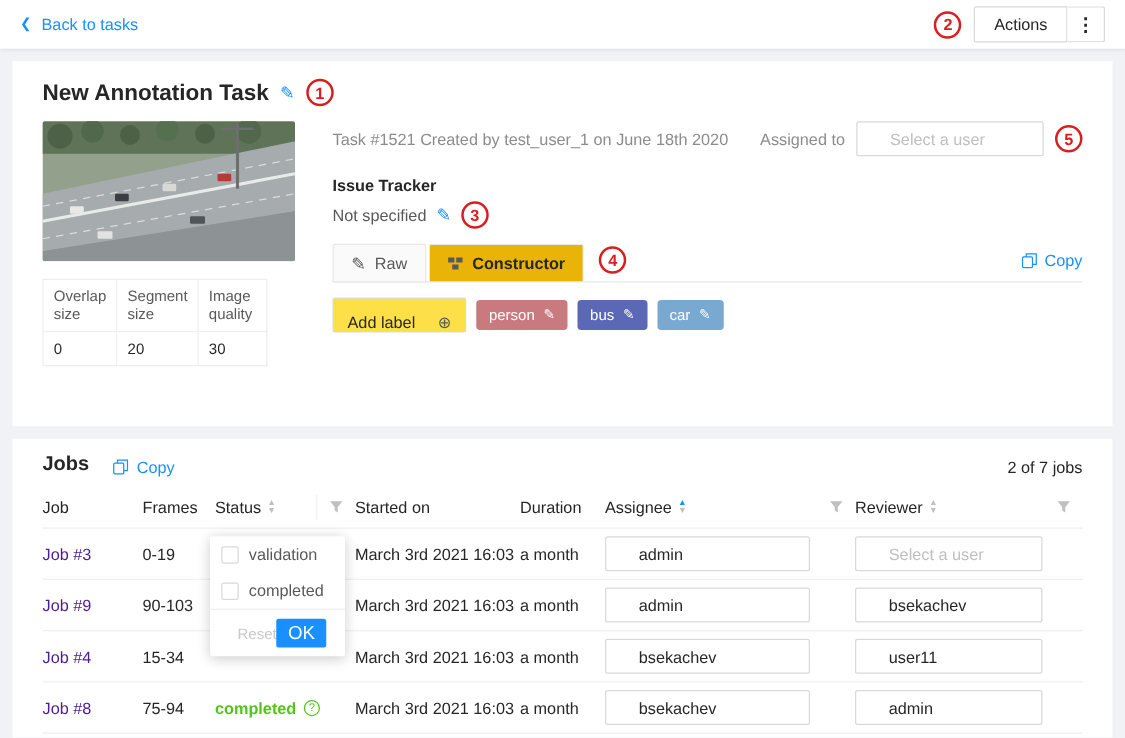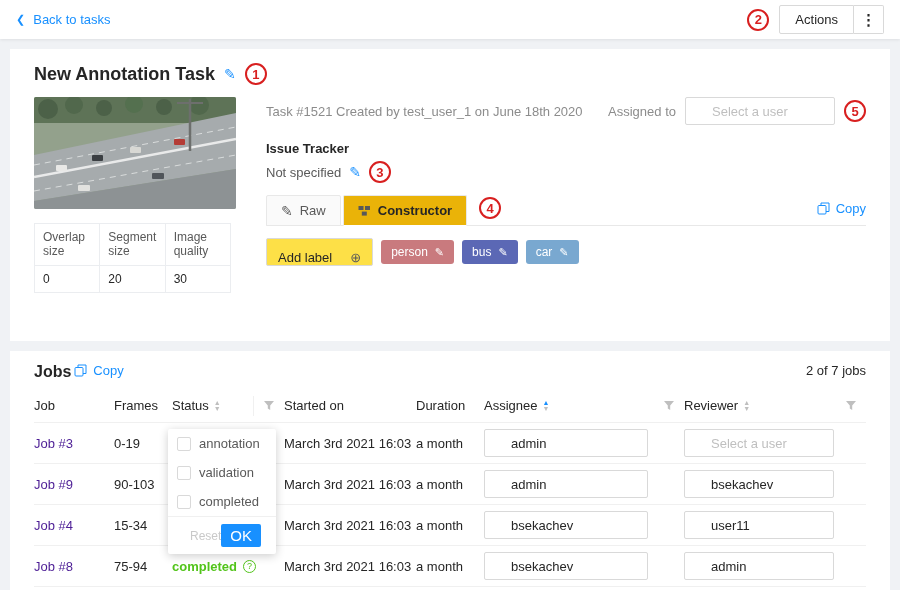--- a/index.html
+++ b/index.html
@@ -14,21 +14,21 @@
 .btn.main{padding:0 15px;border-radius:2px 0 0 2px}
 .btn.more{width:30px;border-left:0;border-radius:0 2px 2px 0;font-size:15px;font-weight:bold}
 .card{background:#fff;margin:10px 10px 0;border-radius:0}
 .task-card{height:292px;padding:14px 24px 0;overflow:hidden}
 .title-row{display:flex;align-items:center;gap:9px}
 .task-title{font-size:18px;font-weight:600}
 .pencil{color:#1890ff;font-size:14px;cursor:pointer;line-height:1}
 .task-body{display:flex;gap:30px;margin-top:12px}
 .left-col{width:202px;flex:0 0 202px}
 .thumb{width:202px;height:112px;border-radius:2px;overflow:hidden;display:block}
-.params{display:grid;grid-template-columns:1fr 1fr 1fr;margin-top:14px;width:197px;border-top:1px solid #ebedf0;border-left:1px solid #ebedf0}
+.params{display:grid;grid-template-columns:1fr 1fr 1fr;margin-top:14px;width:180px;border-top:1px solid #ebedf0;border-left:1px solid #ebedf0}
 .params>div{border-right:1px solid #ebedf0;border-bottom:1px solid #ebedf0;padding:6px 8px;font-size:12px;background:#fff}
 .params .ph{color:#595959;min-height:42px}
 .params .pv{color:#262626}
 .right-col{flex:1;display:flex;flex-direction:column;min-width:0}
 .meta-row{display:flex;align-items:center}
 .meta-text{color:#8c8c8c}
 .assigned{margin-left:auto;display:flex;align-items:center;gap:9px;color:#8c8c8c}
 .input{border:1px solid #d9d9d9;border-radius:2px;height:28px;padding:0 26px;font-size:13px;color:#262626;font-family:"Liberation Sans",sans-serif;background:#fff;outline:none}
 .input::placeholder{color:#bfbfbf}
 .assigned .input{width:150px}
@@ -38,21 +38,21 @@
 .tab{display:flex;align-items:center;gap:7px;padding:7px 14px;border:1px solid #e8e8e8;background:#fafafa;color:#595959;margin-right:2px;border-radius:2px 2px 0 0;cursor:pointer;margin-bottom:-1px}
 .tab.active{background:#eab308;border-bottom-color:#fff;color:#262626;font-weight:600}
 .tab .ticon{display:flex;align-items:center}
 .copy-link{position:absolute;right:0;bottom:9px;color:#1890ff;display:flex;gap:6px;align-items:center;cursor:pointer}
 .labels-panel{padding-top:12px;display:flex;align-items:center;gap:8px}
 .add-label{background:#fde047;border:1px solid #d9d9d9;border-radius:2px;height:28px;padding:0 11px;display:flex;align-items:flex-end;gap:18px;color:#262626;cursor:pointer;font-size:13px;font-family:"Liberation Sans",sans-serif}
 .add-label .plus{color:#595959;font-size:13px}
 .chip{color:#fff;font-size:12px;height:24px;padding:0 10px;border-radius:3px;display:flex;gap:7px;align-items:center;cursor:pointer}
 .chip .pencil{color:#fff;font-size:11px}
 .jobs-card{height:240px;padding:12px 24px;position:relative;overflow:hidden}
-.jobs-head{display:flex;align-items:flex-start;gap:3px}
+.jobs-head{display:flex;align-items:flex-end;gap:19px}
 .jobs-title{font-size:16px;font-weight:700}
 .jobs-count{margin-left:auto;color:#262626}
 .jtable{margin-top:8px}
 .jrow{display:grid;grid-template-columns:80px 58px 112px 132px 68px 200px 182px;align-items:center;border-bottom:1px solid #f0f0f0;height:41px}
 .jrow.jheader{height:34px;color:#262626}
 .hcell{display:flex;align-items:center;gap:5px;height:100%}
 .carets{display:flex;flex-direction:column;line-height:6px;font-size:7px;color:#bfbfbf;cursor:pointer}
 .carets .up.active{color:#1890ff}
 .funnel{margin-left:auto;padding:0 9px;display:flex;align-items:center;height:20px;cursor:pointer}
 .funnel.divided{border-left:1px solid #f0f0f0}
@@ -295,24 +295,20 @@
       <div>March 3rd 2021 16:03</div>
       <div>a month</div>
       <div><input class="input cell-input" value="bsekachev" style=""></div>
       <div><input class="input rev-input" value="admin" style=""></div>
     </div>
   </div>
 
   <div class="dropdown">
     <div class="dd-item">
       <span class="checkbox"></span>
-      <span>annotation</span>
-    </div>
-    <div class="dd-item">
-      <span class="checkbox"></span>
       <span>validation</span>
     </div>
     <div class="dd-item">
       <span class="checkbox"></span>
       <span>completed</span>
     </div>
     <div class="dd-footer">
       <span class="reset">Reset</span>
       <button class="ok-btn">OK</button>
     </div>

